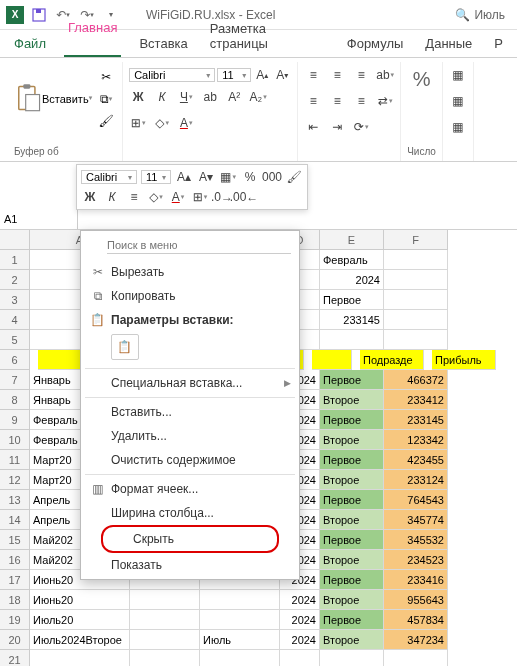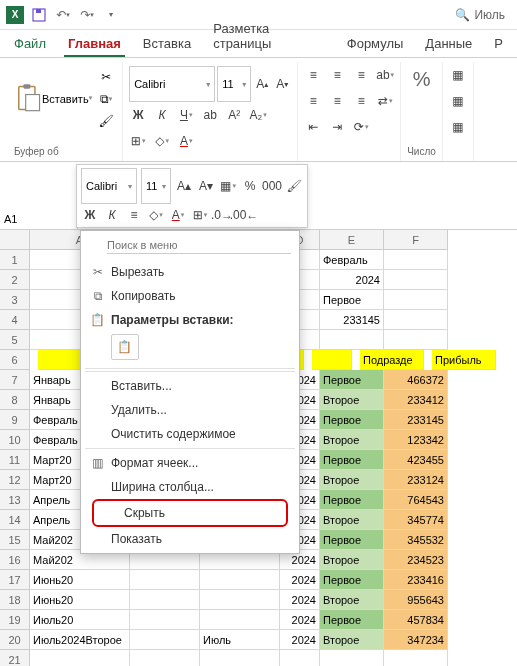--- a/index.html
+++ b/index.html
@@ -8,34 +8,34 @@
 .qat { height: 30px; background: #fff; display: flex; align-items: center; padding: 0 6px; gap: 6px; border-bottom: 1px solid #e0e0e0; }
 .qat .app-icon { width: 18px; height: 18px; background: #217346; display: flex; align-items: center; justify-content: center; color: #fff; font-size: 10px; font-weight: bold; }
 .qat .save-icon svg { width: 16px; height: 16px; }
 .qat .qbtn { width: 18px; height: 18px; display: flex; align-items: center; justify-content: center; color: #666; cursor: pointer; }
 .qat-title { margin-left: 20px; color: #666; font-size: 12px; }
 .qat-search { margin-left: auto; display: flex; align-items: center; gap: 4px; color: #666; padding-right: 6px; }
 
 .tabs { height: 28px; display: flex; align-items: flex-end; padding: 0 10px; gap: 14px; border-bottom: 1px solid #d0d0d0; }
 .tab { padding: 4px 4px 6px 4px; font-size: 13px; color: #444; cursor: pointer; }
 .tab.file { color: #217346; }
-.tab.active { color: #b91c1c; font-weight: 700; border-bottom: 2px solid #217346; padding-bottom: 4px; }
+.tab.active { color: #ec4899; font-weight: 400; border-bottom: 2px solid #217346; padding-bottom: 20px; }
 
 .ribbon { height: 104px; background: #fff; border-bottom: 1px solid #d0d0d0; display: flex; padding: 4px 8px 0 8px; }
 .rgroup { display: flex; flex-direction: column; align-items: center; padding: 0 6px; border-right: 1px solid #eee; }
 .rgroup .label { font-size: 10px; color: #666; margin-top: auto; margin-bottom: 4px; }
 .paste-big { display: flex; flex-direction: row; align-items: center; padding-top: 4px; cursor: pointer; }
 .paste-big .clip-icon { width: 28px; height: 30px; }
 .paste-big .lbl { font-size: 11px; margin-top: 2px; }
 .paste-big .dd { font-size: 7px; color: #888; }
 .side-col { display: flex; flex-direction: column; gap: 4px; padding-top: 6px; margin-left: 4px; }
 .side-col .sbtn { width: 20px; height: 18px; display:flex; align-items:center; justify-content:center; cursor:pointer; }
 
 .font-box { display: flex; align-items: center; gap: 2px; padding-top: 4px; }
-.combo { border: 1px solid #ccc; background: #fff; height: 36px; display: flex; align-items: center; padding: 0 4px; font-size: 11px; }
+.combo { border: 1px solid #ccc; background: #fff; height: 14px; display: flex; align-items: center; padding: 0 4px; font-size: 11px; }
 .combo.fontname { width: 86px; }
 .combo.fontsize { width: 34px; }
 .combo .dd { margin-left: auto; font-size: 8px; color: #888; }
 .btnrow { display: flex; gap: 6px; padding: 4px 0; }
 .ibtn { width: 18px; height: 18px; display:flex; align-items:center; justify-content:center; cursor: pointer; font-size: 12px; color: #444; position: relative; }
 .ibtn .dd { font-size: 7px; color: #888; margin-left: 1px; }
 .underline-a { text-decoration: underline; text-decoration-color: #d00; }
 
 .num-col { display:flex; flex-direction:column; align-items:center; padding-top:6px; }
 .num-col .pct { font-size: 20px; color: #666; }
@@ -68,37 +68,38 @@
 
 .context-menu { position: absolute; left: 80px; top: 230px; width: 220px; background: #fff; border: 1px solid #bbb; box-shadow: 0 4px 12px rgba(0,0,0,0.25); z-index: 30; padding: 2px 0; }
 .cm-search { margin: 4px 8px 6px 26px; }
 .cm-search input { width: 100%; border: none; border-bottom: 1px solid #ccc; font-size: 11px; padding: 2px 0; outline: none; color: #888; }
 .cm-item { display:flex; align-items:center; height: 24px; padding: 0 8px; font-size: 12px; color: #333; cursor: pointer; }
 .cm-item .icon { width: 18px; display:flex; justify-content:center; color: #666; }
 .cm-item .txt { margin-left: 4px; }
 .cm-paste-opts { padding: 2px 8px 6px 30px; }
 .cm-paste-opts .pbtn { width: 28px; height: 26px; border: 1px solid #ccc; display: inline-flex; align-items:center; justify-content:center; border-radius:2px; cursor:pointer; }
 .cm-hr { height: 1px; background: #e0e0e0; margin: 2px 4px; }
-.cm-highlight { border: 2px solid #d00; border-radius: 6px; margin: 0 11px; }
+.cm-highlight { border: 2px solid #d00; border-radius: 12px; margin: 0 20px; }
 .cm-item .arrow { margin-left: auto; font-size: 9px; color: #888; }
 </style>
 </head>
 <body>
 
 <div class="qat">
   <div class="app-icon">X</div>
   <div class="qbtn save-icon">
     <svg viewBox="0 0 16 16">
         <rect x="2" y="2" width="12" height="12" fill="none" stroke="#6b4fd6" stroke-width="1.2"></rect>
         <rect x="5" y="2" width="5" height="4" fill="#6b4fd6"></rect>
       </svg>
   </div>
   <div class="qbtn">↶<span style="font-size:7px;">▾</span></div>
   <div class="qbtn">↷<span style="font-size:7px;">▾</span></div>
   <div class="qbtn" style="font-size:8px;">▾</div>
+  <div class="qat-title">WiFiGiD.RU.xlsx - Excel</div>
   <div class="qat-search">
     <span>🔍</span>
     <span>Июль</span>
   </div>
 </div>
 
 <div class="tabs">
   <div class="tab file">Файл</div>
   <div class="tab active">Главная</div>
   <div class="tab">Вставка</div>
@@ -477,20 +478,25 @@
     <span class="txt"><span>Копировать</span></span>
   </div>
   <div class="cm-item">
     <span class="icon">📋</span>
     <span class="txt"><b>Параметры вставки:</b></span>
   </div>
   <div class="cm-paste-opts">
     <span class="pbtn">📋</span>
   </div>
   <div class="cm-hr"></div>
+  <div class="cm-item">
+    <span class="icon"></span>
+      <span class="txt">Специальная вставка...</span>
+    <span class="arrow">▶</span>
+  </div>
   <div class="cm-hr"></div>
   <div class="cm-item">
       <span class="icon"></span>
       <span class="txt">Вставить...</span>
     </div>
   <div class="cm-item">
       <span class="icon"></span>
       <span class="txt">Удалить...</span>
     </div>
   <div class="cm-item">

